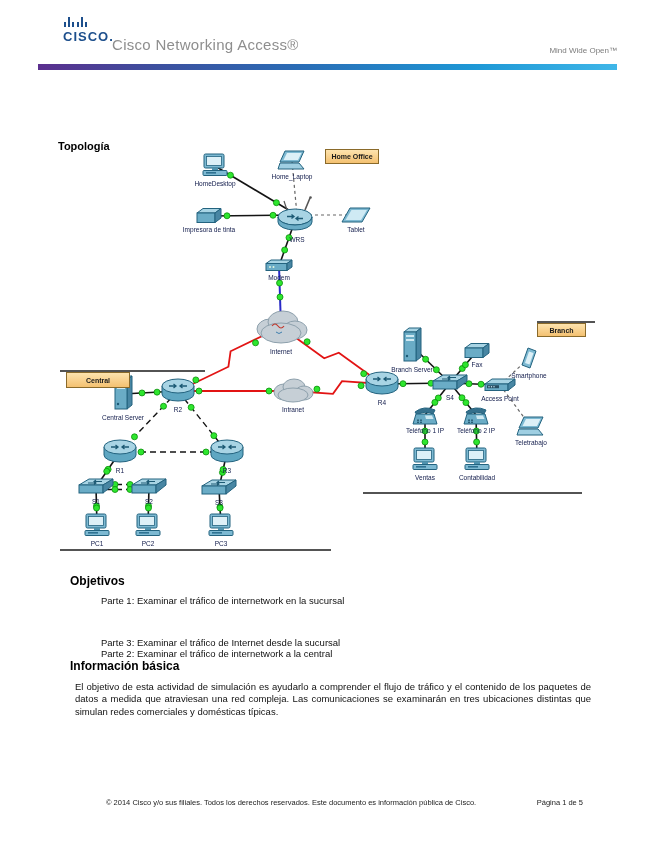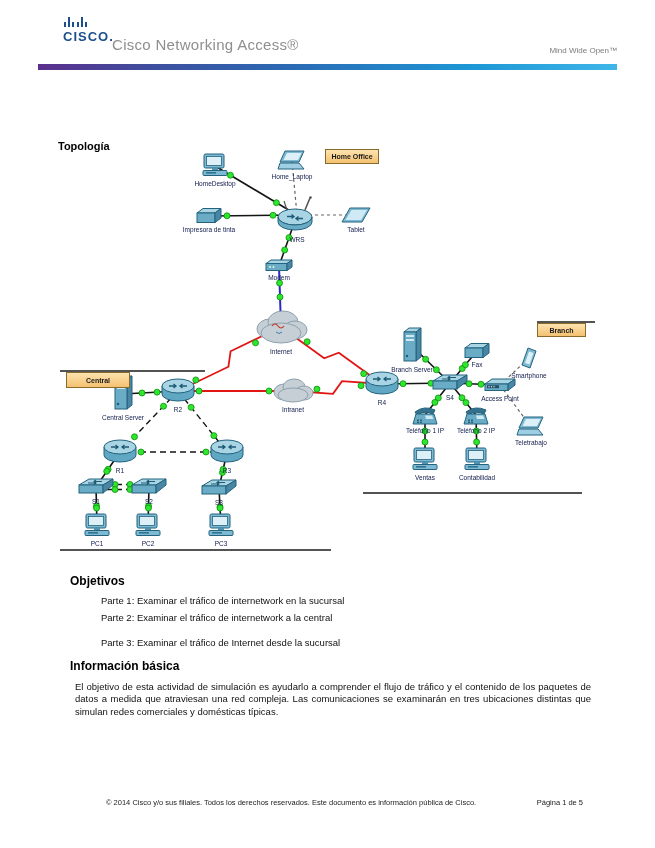--- a/index.html
+++ b/index.html
@@ -341,21 +341,21 @@
           <rect x="3" y="17.5" width="24" height="5" rx="1" fill="#7db9d2" stroke="#23637f"></rect>
           <rect x="6" y="19" width="10" height="1.6" fill="#2f7292"></rect>
         </svg><div class="dev-label">Contabilidad</div></div>
       <div class="note" style="left: 325px; top: 9px; width: 52px; height: 13px;">Home Office</div>
       <div class="note" style="left: 66px; top: 232px; width: 62px; height: 14px;">Central</div>
       <div class="note" style="left: 537px; top: 183px; width: 47px; height: 12px;">Branch</div>
     </div>
 
   <div class="sec-head" style="top:574px">Objetivos</div>
   <div class="part" style="top:595px">Parte 1: Examinar el tráfico de internetwork en la sucursal</div>
-  <div class="part" style="top:612px">Parte 2: Examinar el tráfico de internetwork a la central</div>
+  <div class="part" style="top:648px">Parte 2: Examinar el tráfico de internetwork a la central</div>
   <div class="part" style="top:637px">Parte 3: Examinar el tráfico de Internet desde la sucursal</div>
 
   <div class="sec-head" style="top:659px">Información básica</div>
   <div class="para" style="top:681px">El objetivo de esta actividad de simulación es ayudarlo a comprender el flujo de tráfico y el contenido de los paquetes de datos a medida que atraviesan una red compleja. Las comunicaciones se examinarán en tres ubicaciones distintas que simulan redes comerciales y domésticas típicas.</div>
 
   <div class="footer-left">© 2014 Cisco y/o sus filiales. Todos los derechos reservados. Este documento es información pública de Cisco.</div>
   <div class="footer-right">Página 1 de 5</div>
 
 </div>
 

